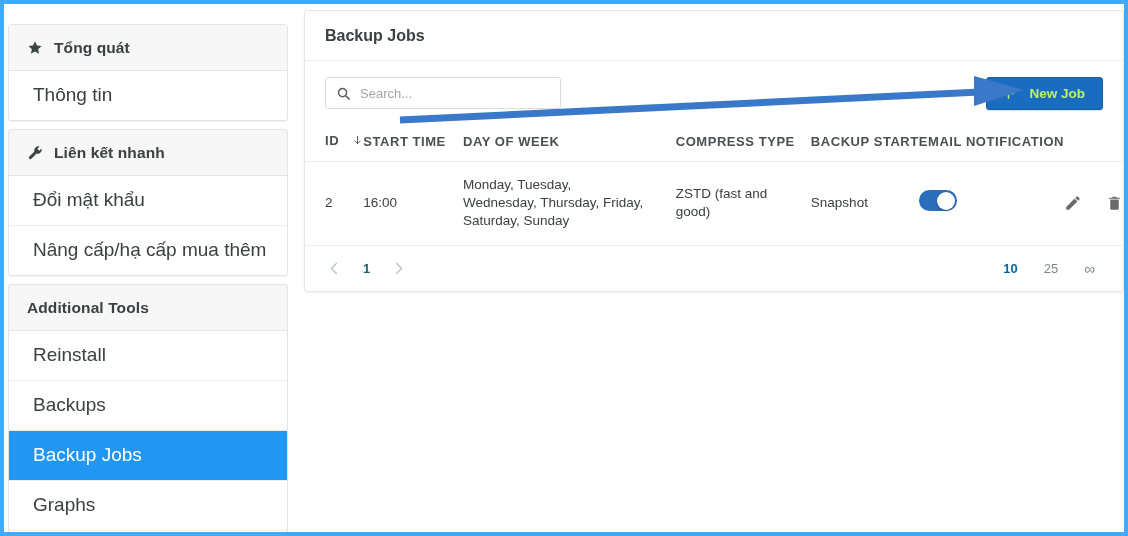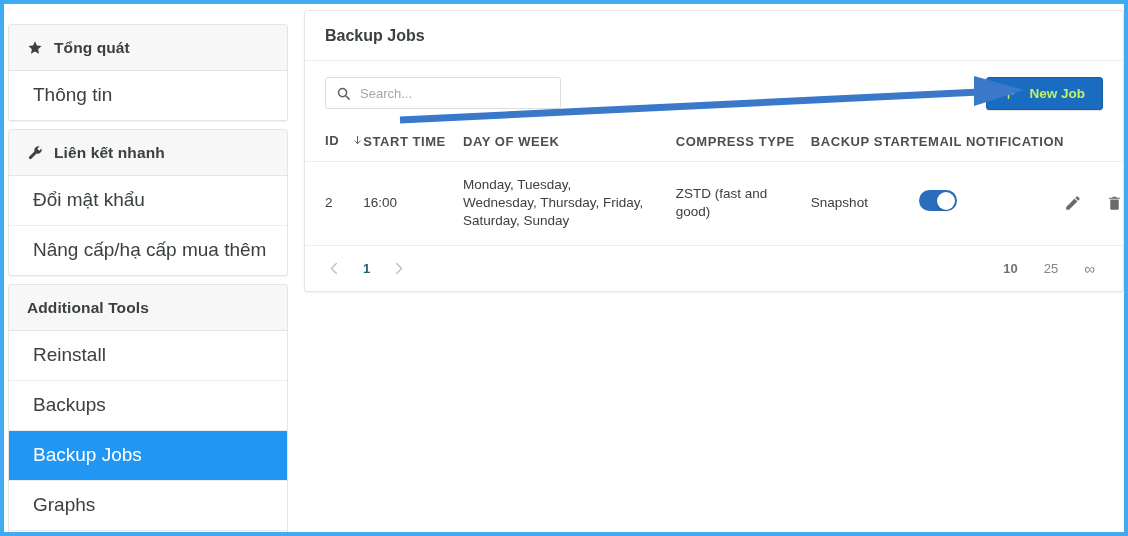--- a/index.html
+++ b/index.html
@@ -177,21 +177,21 @@
     padding: 0 20px 0 22px;
   }
   .pg-left { display: flex; align-items: center; gap: 21px; }
   .pg-chev { color: #b9c1c6; cursor: pointer; display:flex; }
   .pg-num {
     font-size: 13px; font-weight: bold;
     color: #20616e; cursor: pointer;
   }
   .pg-right { display: flex; align-items: center; gap: 26px; padding-right: 8px; }
   .pg-size { font-size: 13px; color: #7c878d; cursor: pointer; }
-  .pg-size.active { color: #737373; font-weight: bold; }
+  .pg-size.active { color: #0369a1; font-weight: bold; }
   .pg-size.inf { font-size: 15px; }
   
   #arrow-annotation {
     position: absolute;
     left: 380px; top: 72px;
     width: 640px; height: 52px;
     pointer-events: none;
   }
 </style>
 </head>

